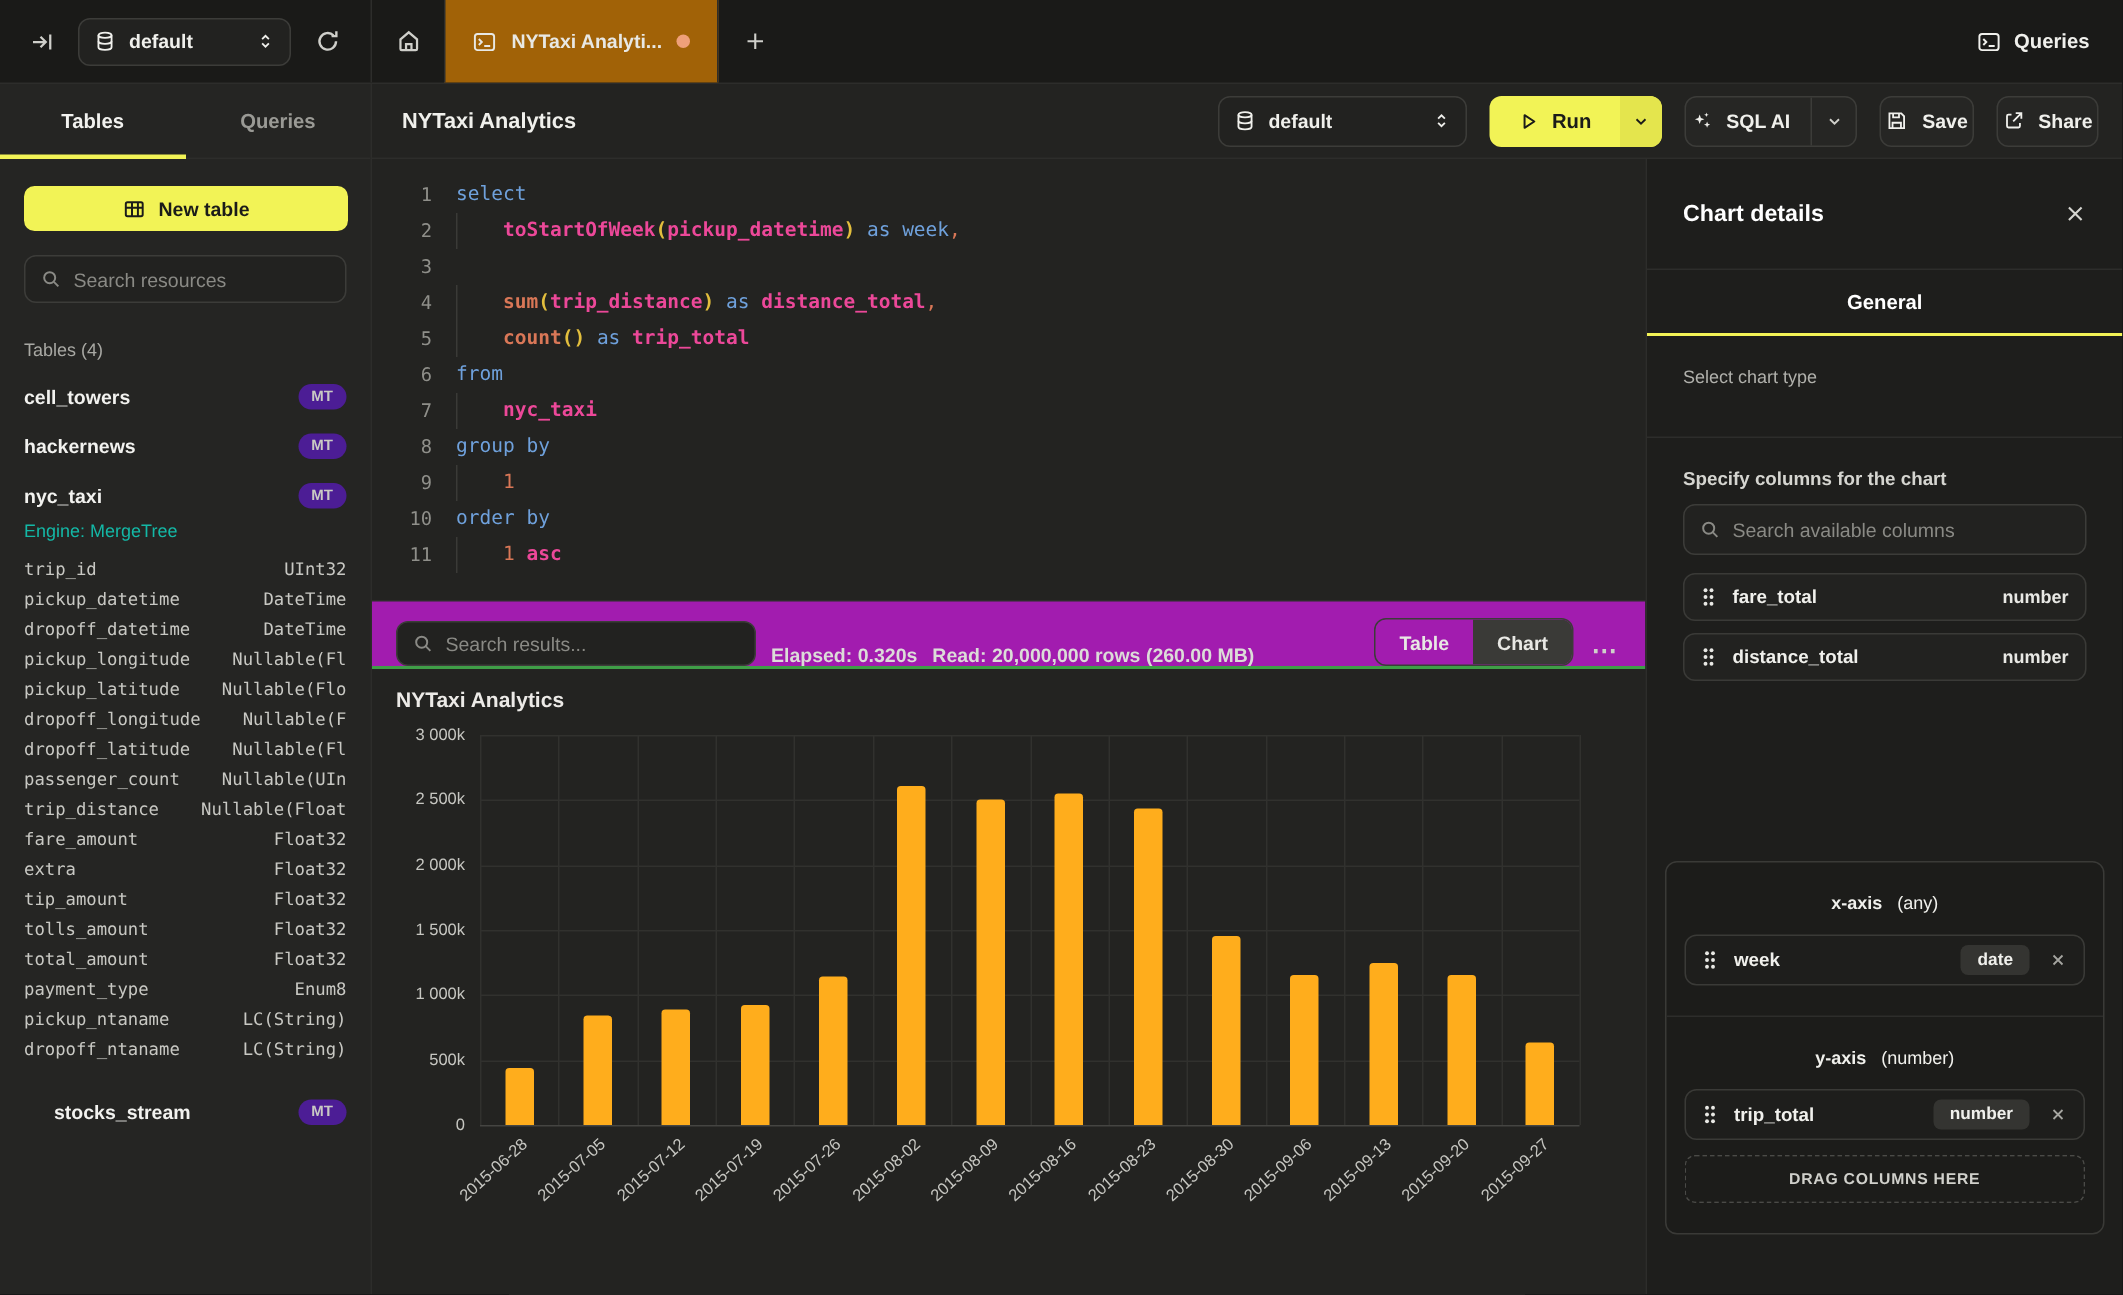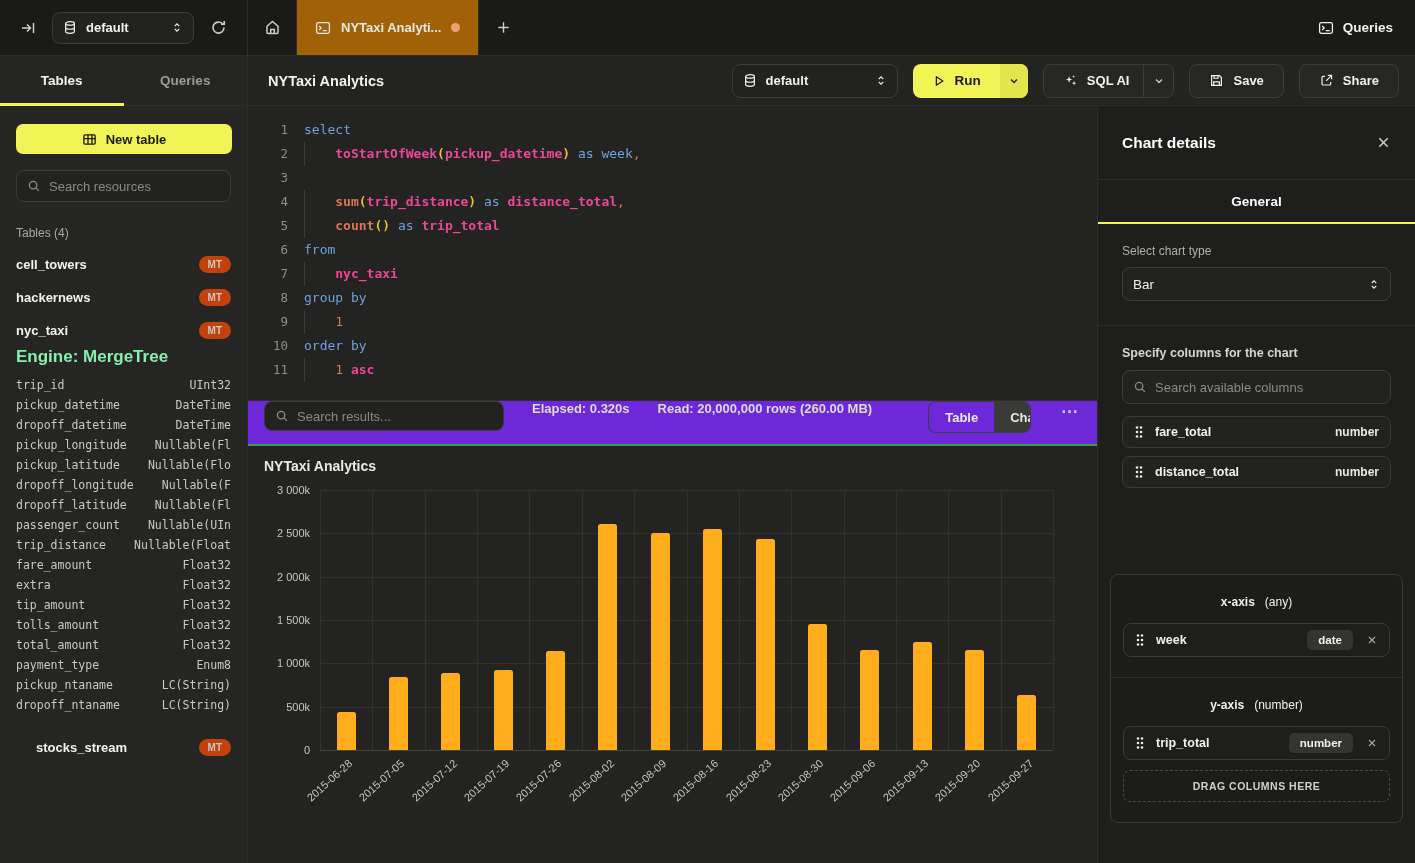--- a/index.html
+++ b/index.html
@@ -44,60 +44,60 @@
   .search-box{height:32px;border:1px solid #3c3c39;border-radius:8px;display:flex;align-items:center;
               gap:8px;padding:0 10px;color:#8a8a85;background:#222220;}
   .sidebar .search-box{margin:0 16px;}
   .search-box input{flex:1;min-width:0;background:transparent;border:none;outline:none;color:#e8e8e4;
                     font-family:inherit;font-size:13px;}
   .search-box input::placeholder{color:#8a8a85;}
   .side-section{margin:24px 16px 8px;color:#a8a8a3;font-size:12px;}
   .trow{display:flex;align-items:center;margin:0 16px;height:33px;cursor:pointer;}
   .colrow + .trow{margin-top:16px;margin-left:36px;}
   .tname{font-weight:700;font-size:13px;color:#f2f2ef;flex:1;}
-  .badge-mt{background:#c2410c;color:#c9c9c4;font-size:10px;font-weight:700;padding:3px 9px;border-radius:10px;}
-  .engine{margin:0 16px 8px;color:#86efac;font-size:17px;font-weight:bold;}
+  .badge-mt{background:#4c1d95;color:#c9c9c4;font-size:10px;font-weight:700;padding:3px 9px;border-radius:10px;}
+  .engine{margin:0 16px 8px;color:#14b8a6;font-size:12px;}
   .colrow{display:flex;align-items:center;margin:0 16px;height:20px;
           font-family:"DejaVu Sans Mono",monospace;font-size:11.5px;color:#c8c8c3;}
   .colrow .cname{flex:1;}
 
   
   .main-header{position:absolute;top:56px;left:248px;width:1167px;height:50px;display:flex;align-items:center;
                padding:0 16px 0 20px;background:#232321;border-bottom:1px solid #2d2d2b;}
   .page-title{font-size:14.5px;font-weight:600;flex:1;color:#f0f0ec;}
   .header-actions{display:flex;align-items:center;gap:15px;}
   .select.toolbar{width:166px;height:34px;}
   .run-btn{display:flex;align-items:stretch;height:34px;border:none;border-radius:8px;overflow:hidden;
            background:var(--accent,#F2F356);color:#1b1b19;font-weight:700;font-size:13.5px;padding:0;}
   .run-main{display:flex;align-items:center;gap:9px;padding:0 19px;}
   .run-caret{width:28px;display:flex;align-items:center;justify-content:center;background:#e4e54d;}
   .btn{height:34px;border:1px solid #3c3c39;background:#262624;border-radius:8px;display:flex;
-       align-items:center;gap:9px;padding:0 19px;font-weight:600;font-size:13px;color:#f0f0ec;}
+       align-items:center;gap:9px;padding:0 3px;font-weight:600;font-size:13px;color:#f0f0ec;}
   .btn.split{padding-right:0;}
   .btn .caret-seg{align-self:stretch;display:flex;align-items:center;justify-content:center;width:30px;
                   border-left:1px solid #3c3c39;margin-left:5px;color:#cfcfca;}
 
   
   .workspace{position:absolute;top:106px;left:248px;width:849px;height:757px;display:flex;
              flex-direction:column;background:#232321;}
   .editor{height:294px;padding:12px 0 0 14px;font-family:"DejaVu Sans Mono",monospace;font-size:13px;cursor:text;}
   .eline{display:flex;height:24px;line-height:24px;white-space:pre;}
   .lnum{width:26px;text-align:right;color:#8f8f8a;margin-right:16px;font-size:12.5px;flex:none;}
   .code{position:relative;}
   .code.ind{padding-left:4ch;}
   .guide{position:absolute;left:0;top:0;bottom:0;width:1px;background:#3a3a37;}
   .tk-kw{color:#6FA1DC;}
   .tk-fn{color:#D97757;font-weight:700;}
   .tk-pr{color:#E2BE3D;font-weight:700;}
   .tk-id{color:#ec4899;font-weight:700;}
   .tk-num{color:#D97757;}
   .tk-pn{color:#D97757;}
 
-  .results-bar{height:44px;border-top:1px solid #2d2d2b;background:#6d28d9;display:flex;align-items:flex-start;
-               padding:0 16px;gap:28px;flex:none;}
+  .results-bar{height:44px;border-top:1px solid #2d2d2b;background:#a21caf;display:flex;align-items:flex-end;
+               padding:0 16px;gap:10px;flex:none;}
   .results-bar .search-box{width:240px;height:30px;flex:none;}
   .meta{font-weight:600;color:#dcdcd8;font-size:13px;white-space:nowrap;}
   .rspacer{flex:1;}
   .seg{display:flex;border:1px solid #3c3c39;border-radius:8px;overflow:hidden;height:32px;}
   .seg-item{padding:0 16px;display:flex;align-items:center;font-weight:600;font-size:13px;color:#e8e8e4;cursor:pointer;}
   .seg-item.active{background:#3a3a37;}
   .ellipsis{color:#cfcfca;font-size:17px;font-weight:700;letter-spacing:1px;padding:0 2px;cursor:pointer;}
 
   .green-line{height:2px;background:var(--green,#3F9E47);flex:none;}
 
@@ -540,28 +540,20 @@
           </svg>
       </button>
     </div>
     <div class="rp-tabs">
       <div class="rp-tab active">
           <span>General</span>
         </div>
     </div>
     <div class="rp-body">
       <div class="rp-label">Select chart type</div>
-      <div class="select full">
-        <span class="grow">Bar</span>
-        <span>
-          <svg width="12" height="13" viewBox="0 0 16 16" fill="none" stroke="currentColor" stroke-width="1.6">
-              <path d="M5 6.2 8 3.2l3 3M5 9.8l3 3 3-3"></path>
-            </svg>
-        </span>
-      </div>
       <div class="rp-divider"></div>
       <div class="rp-collabel">Specify columns for the chart</div>
       <div class="search-box">
         <span>
           <svg width="14" height="14" viewBox="0 0 16 16" fill="none" stroke="currentColor" stroke-width="1.5">
               <circle cx="7" cy="7" r="4.2"></circle>
               <path d="M10.2 10.2 13.6 13.6"></path>
             </svg>
         </span>
         <input placeholder="Search available columns" style="">

